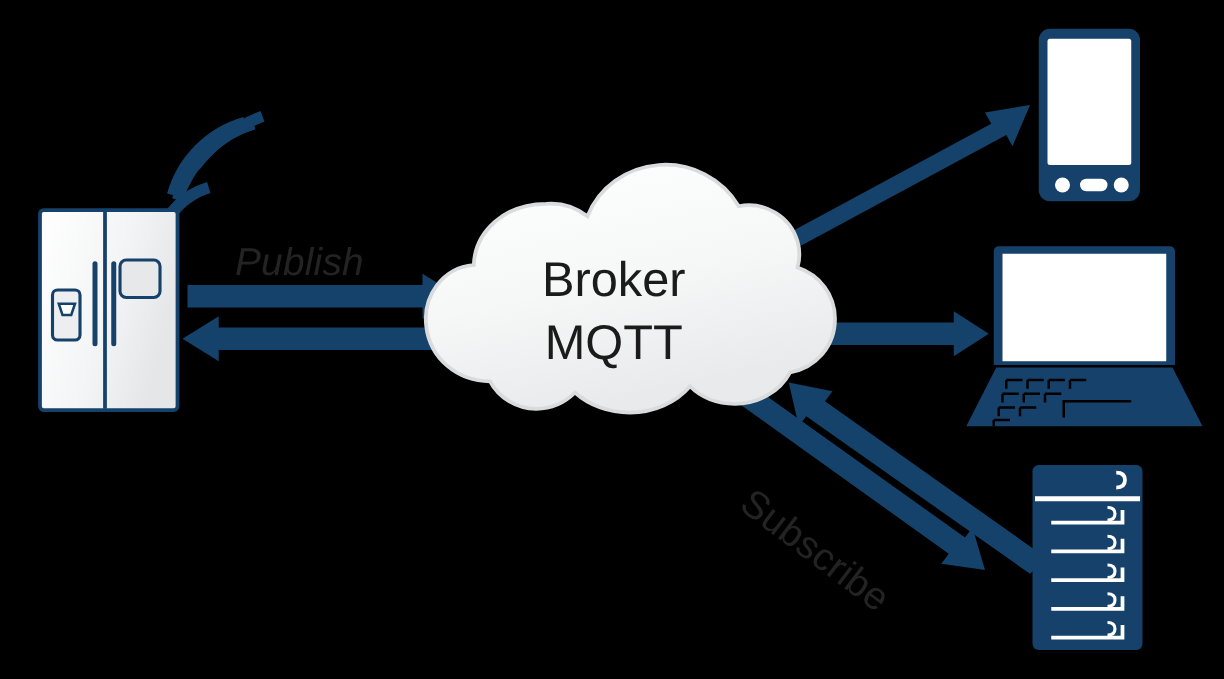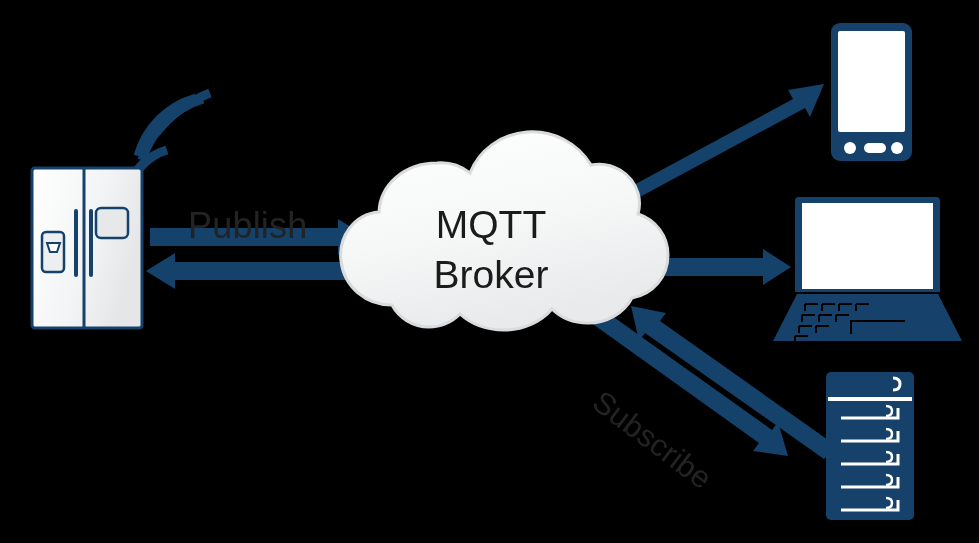--- a/index.html
+++ b/index.html
@@ -25,23 +25,24 @@
   }
   .txt-label {
     position: absolute;
     color: #232323;
     font-family: "Liberation Sans", sans-serif;
     white-space: nowrap;
     user-select: none;
   }
   #publish-label {
     left: 188px;
-    top: 205px;
-    font-size: 36px;
+    top: 192px;
+    font-size: 31px;
     letter-spacing: 0.2px;
+    font-style: italic;
   }
   #subscribe-label {
     left: 607px;
     top: 384px;
     font-size: 31px;
     transform: rotate(37deg);
     transform-origin: 0 0;
     letter-spacing: 0.2px;
   }
   #broker-text {
@@ -205,21 +206,21 @@
         <path d="M 886 406 q 6 0 6 5 q 0 5 -6 5"></path>
         <path d="M 886 429 q 6 0 6 5 q 0 5 -6 5"></path>
         <path d="M 886 452 q 6 0 6 5 q 0 5 -6 5"></path>
         <path d="M 886 475 q 6 0 6 5 q 0 5 -6 5"></path>
         <path d="M 886 498 q 6 0 6 5 q 0 5 -6 5"></path>
       </g>
     </g>
   </svg>
 
   <div id="broker-text">
+    <span class="line">Broker</span>
     <span class="line">MQTT</span>
-    <span class="line">Broker</span>
   </div>
 
   <div class="txt-label" id="publish-label">Publish</div>
 
   <div class="txt-label" id="subscribe-label">Subscribe</div>
 
 </div>
 
 </body></html>

